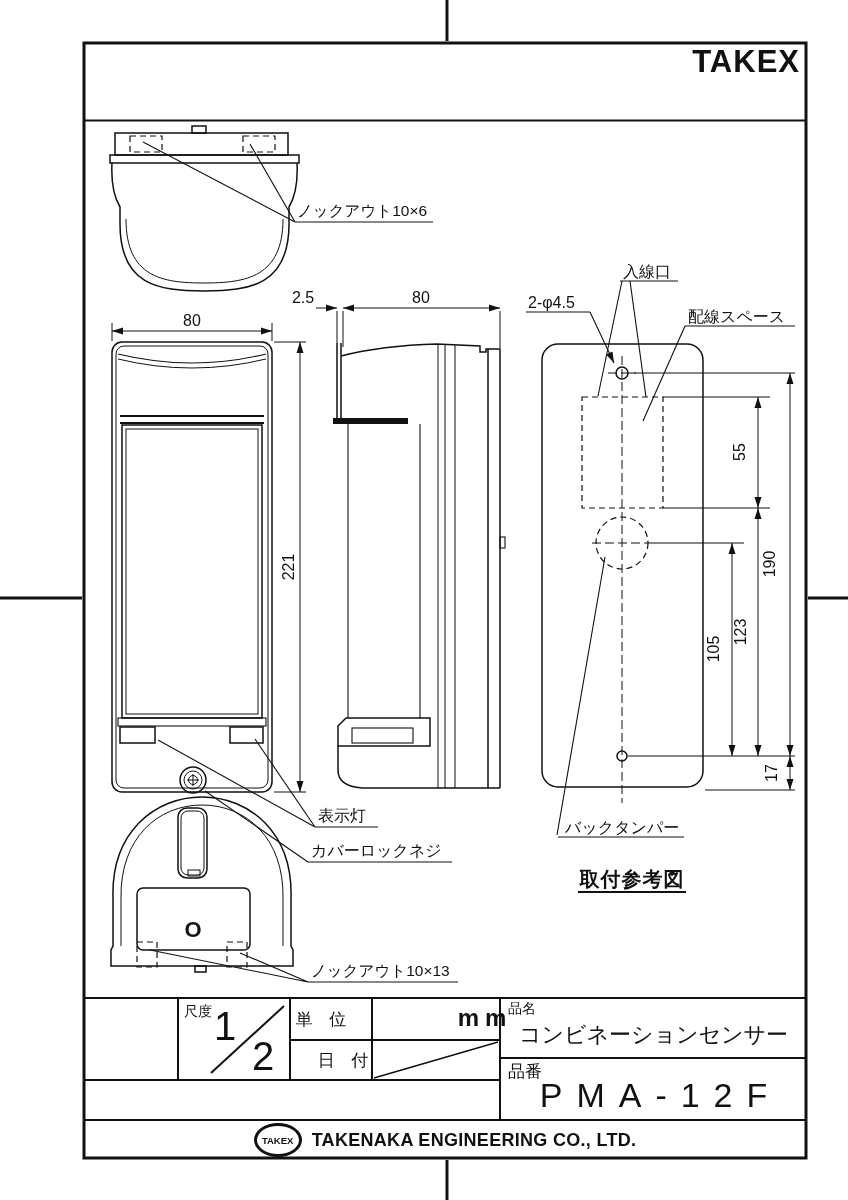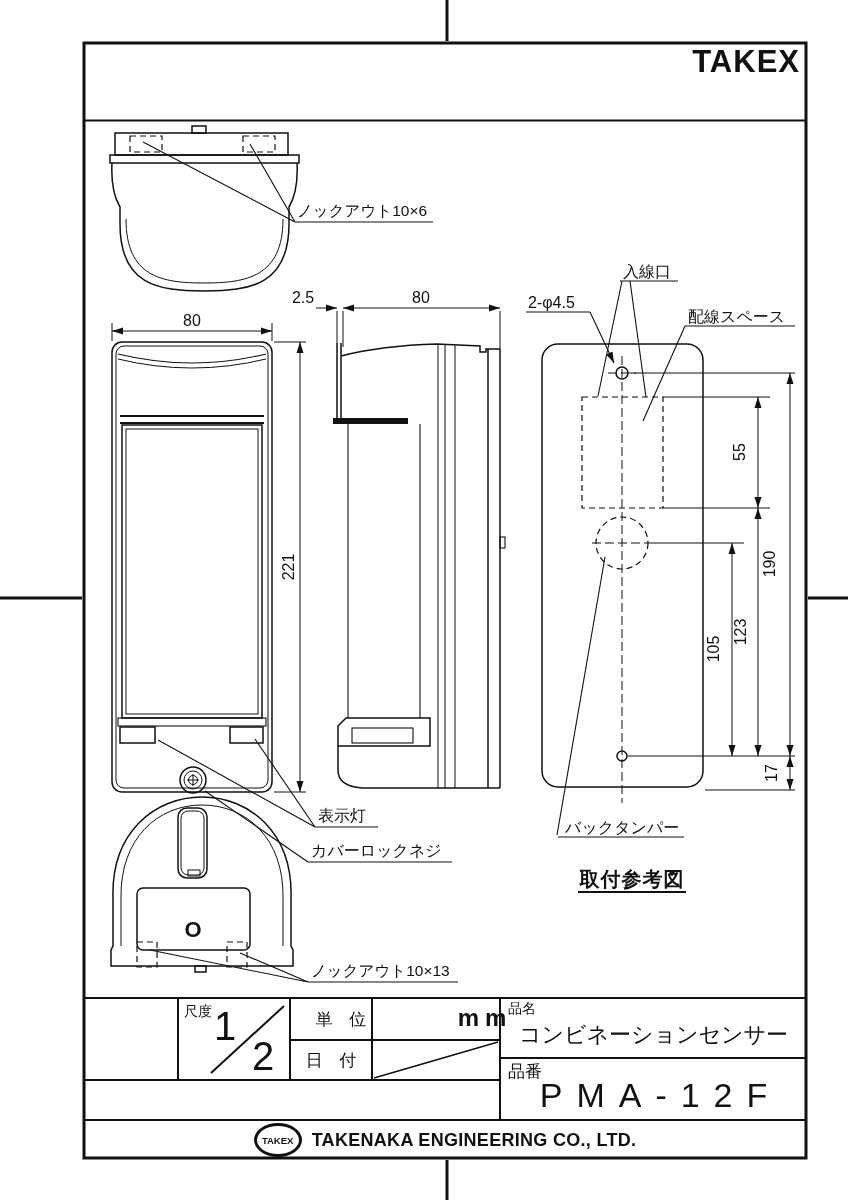--- a/index.html
+++ b/index.html
@@ -21,22 +21,22 @@
   .t15{font-size:15.5px;}
   .tcap{font-size:20px;font-weight:600;letter-spacing:1px;}
   .tO{font-size:22px;font-weight:700;}
   
   .doc-title{left:82px;top:52px;width:726px;text-align:center;font-size:45px;font-weight:600;letter-spacing:10px;}
   .brand{right:48px;top:44px;font-size:31px;font-weight:800;letter-spacing:1px;}
   .tb-projection{left:82px;top:998px;width:96px;height:82px;font-size:17px;}
   .tb-scale-label{left:184px;top:1003px;font-size:14px;}
   .tb-scale-num{left:214px;top:1004px;font-size:40px;}
   .tb-scale-den{left:252px;top:1034px;font-size:40px;}
-  .tb-unit-label{left:300px;top:998px;width:82px;height:42px;font-size:17px;letter-spacing:6px;text-indent:6px;}
-  .tb-date-label{left:290px;top:1040px;width:82px;height:40px;font-size:17px;letter-spacing:6px;text-indent:6px;}
+  .tb-unit-label{left:280px;top:998px;width:82px;height:42px;font-size:17px;letter-spacing:6px;text-indent:6px;}
+  .tb-date-label{left:290px;top:1040px;width:82px;height:40px;font-size:17px;letter-spacing:6px;text-indent:6px;padding-left:12px;}
   .tb-unit-value{left:372px;top:996px;width:128px;height:44px;font-size:24px;font-weight:700;letter-spacing:6px;text-indent:6px;margin-left:46px;}
   .tb-name-label{left:508px;top:1000px;font-size:14px;text-align:center;}
   .tb-name-value{left:500px;top:1012px;width:307px;height:46px;font-size:22px;}
   .tb-pn-label{left:508px;top:1060px;font-size:17px;}
   .tb-pn-value{left:500px;top:1070px;width:307px;height:50px;font-size:34px;letter-spacing:14px;text-indent:14px;}
   .footer-bar{left:82px;top:1120px;width:726px;height:40px;display:flex;align-items:center;justify-content:center;gap:10px;}
   .logo-oval{width:42px;height:28px;border:3.5px solid #111;border-radius:50%;display:flex;align-items:center;justify-content:center;
              font-size:9.5px;font-weight:800;flex:0 0 auto;}
   .company{font-size:18px;font-weight:700;letter-spacing:0.3px;}
 </style>

